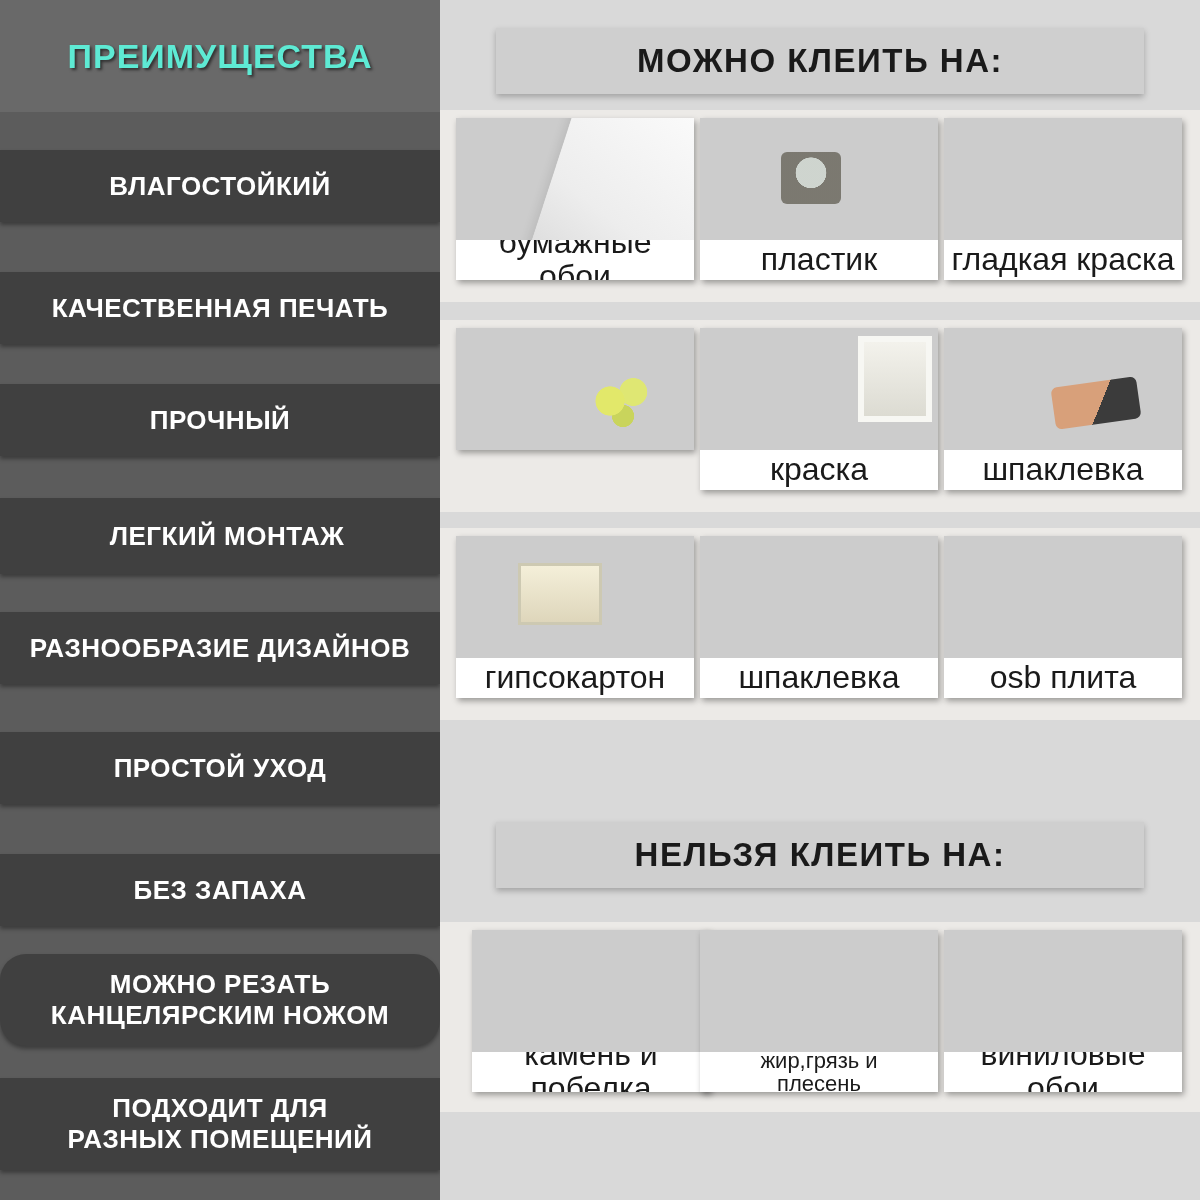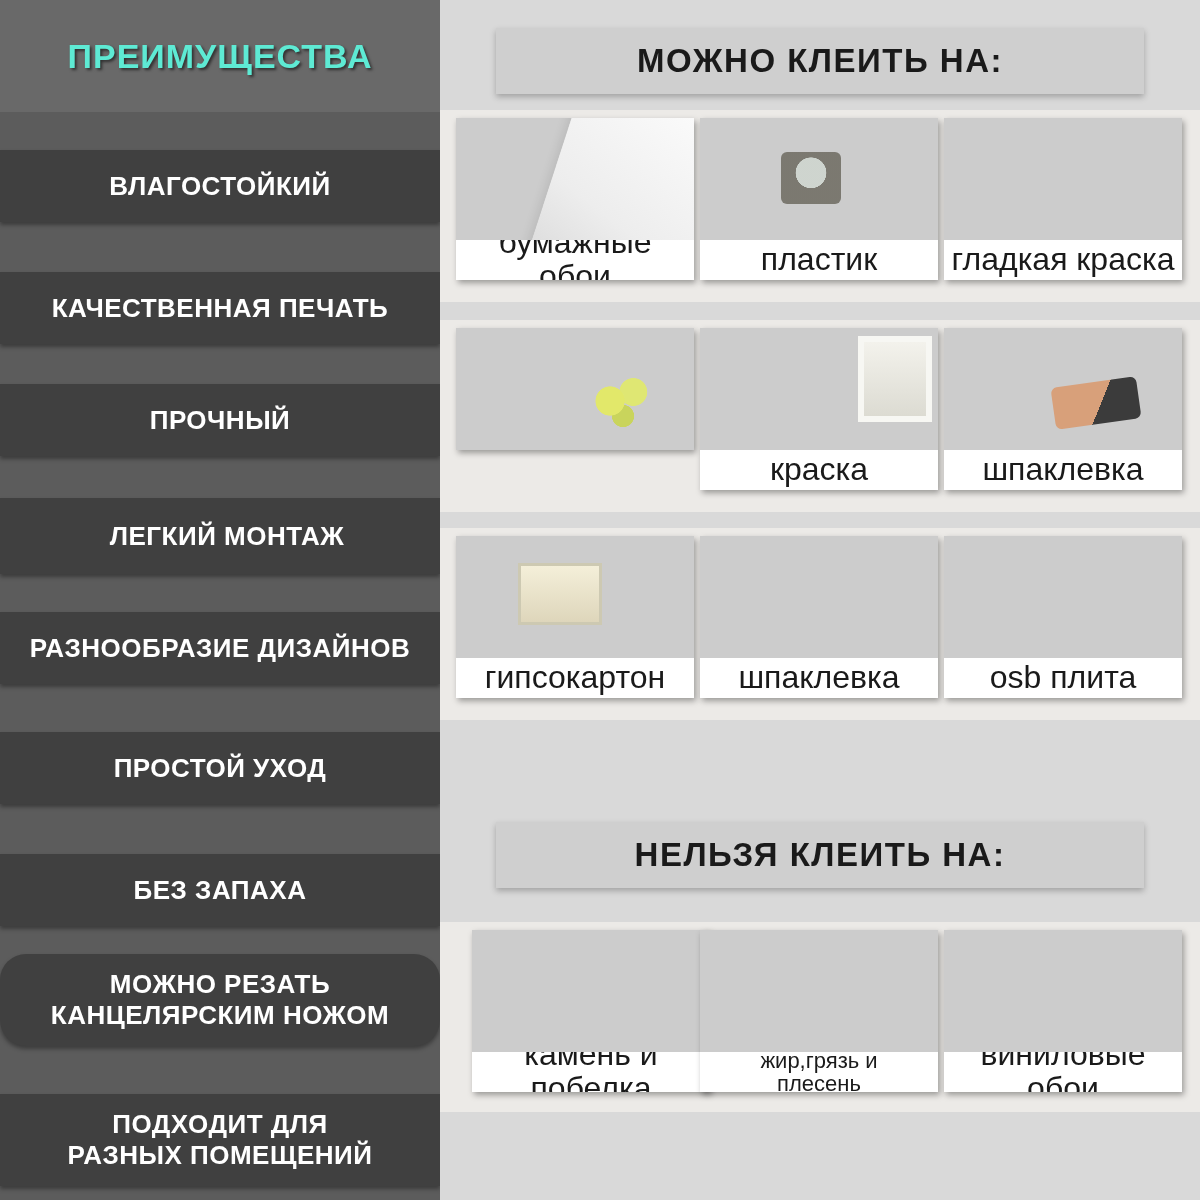--- a/index.html
+++ b/index.html
@@ -259,21 +259,21 @@
         </div>
         <div class="adv-item" style="top: 732px; height: 72px;">
           <span>ПРОСТОЙ УХОД</span>
         </div>
         <div class="adv-item" style="top: 854px; height: 72px;">
           <span>БЕЗ ЗАПАХА</span>
         </div>
         <div class="adv-item" style="top: 954px; height: 92px; border-radius: 26px;">
           <span>МОЖНО РЕЗАТЬ<br>КАНЦЕЛЯРСКИМ НОЖОМ</span>
         </div>
-        <div class="adv-item" style="top: 1078px; height: 92px; margin-top: 16px;">
+        <div class="adv-item" style="top: 1078px; height: 92px;">
           <span>ПОДХОДИТ ДЛЯ<br>РАЗНЫХ ПОМЕЩЕНИЙ</span>
         </div>
       </div>
   </div>
 
   <div id="right-col">
 
     <div class="band" id="band1"></div>
     <div class="band" id="band2"></div>
     <div class="band" id="band3"></div>

